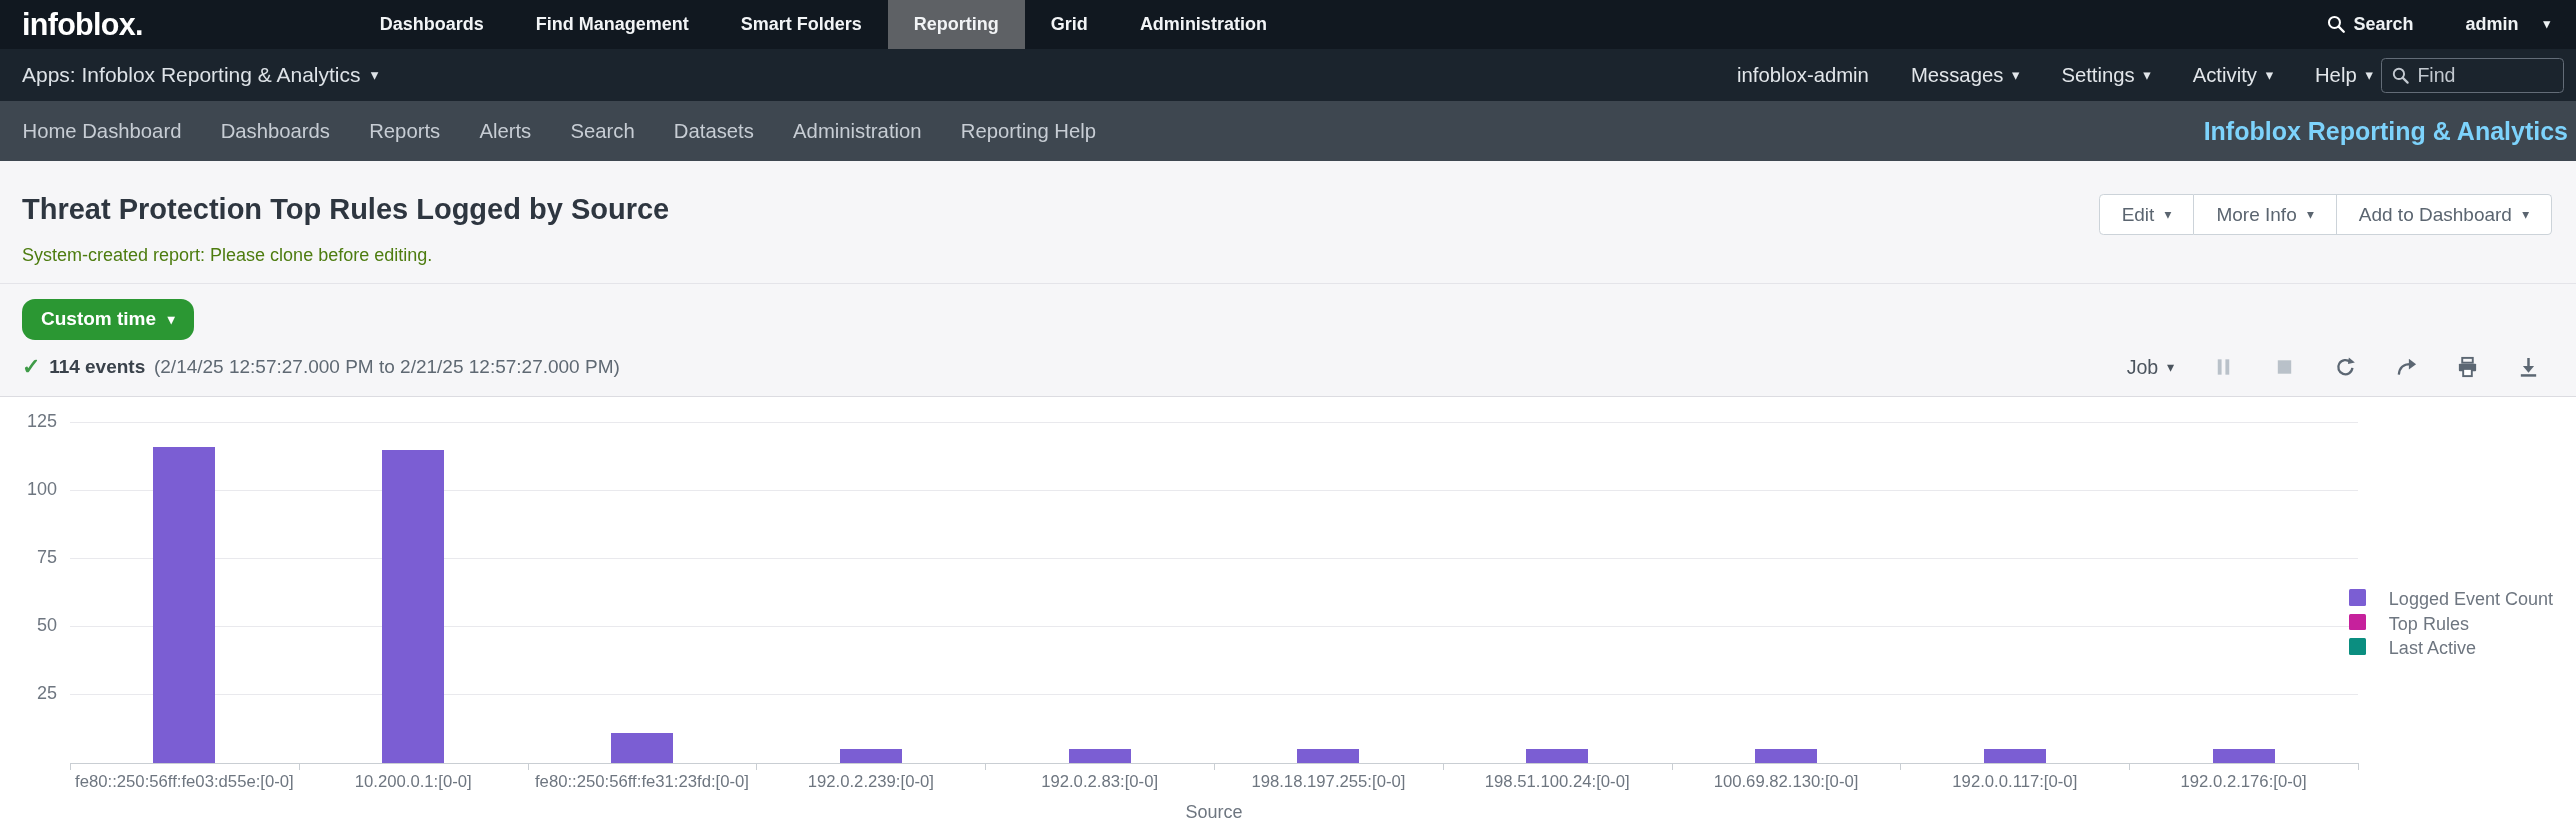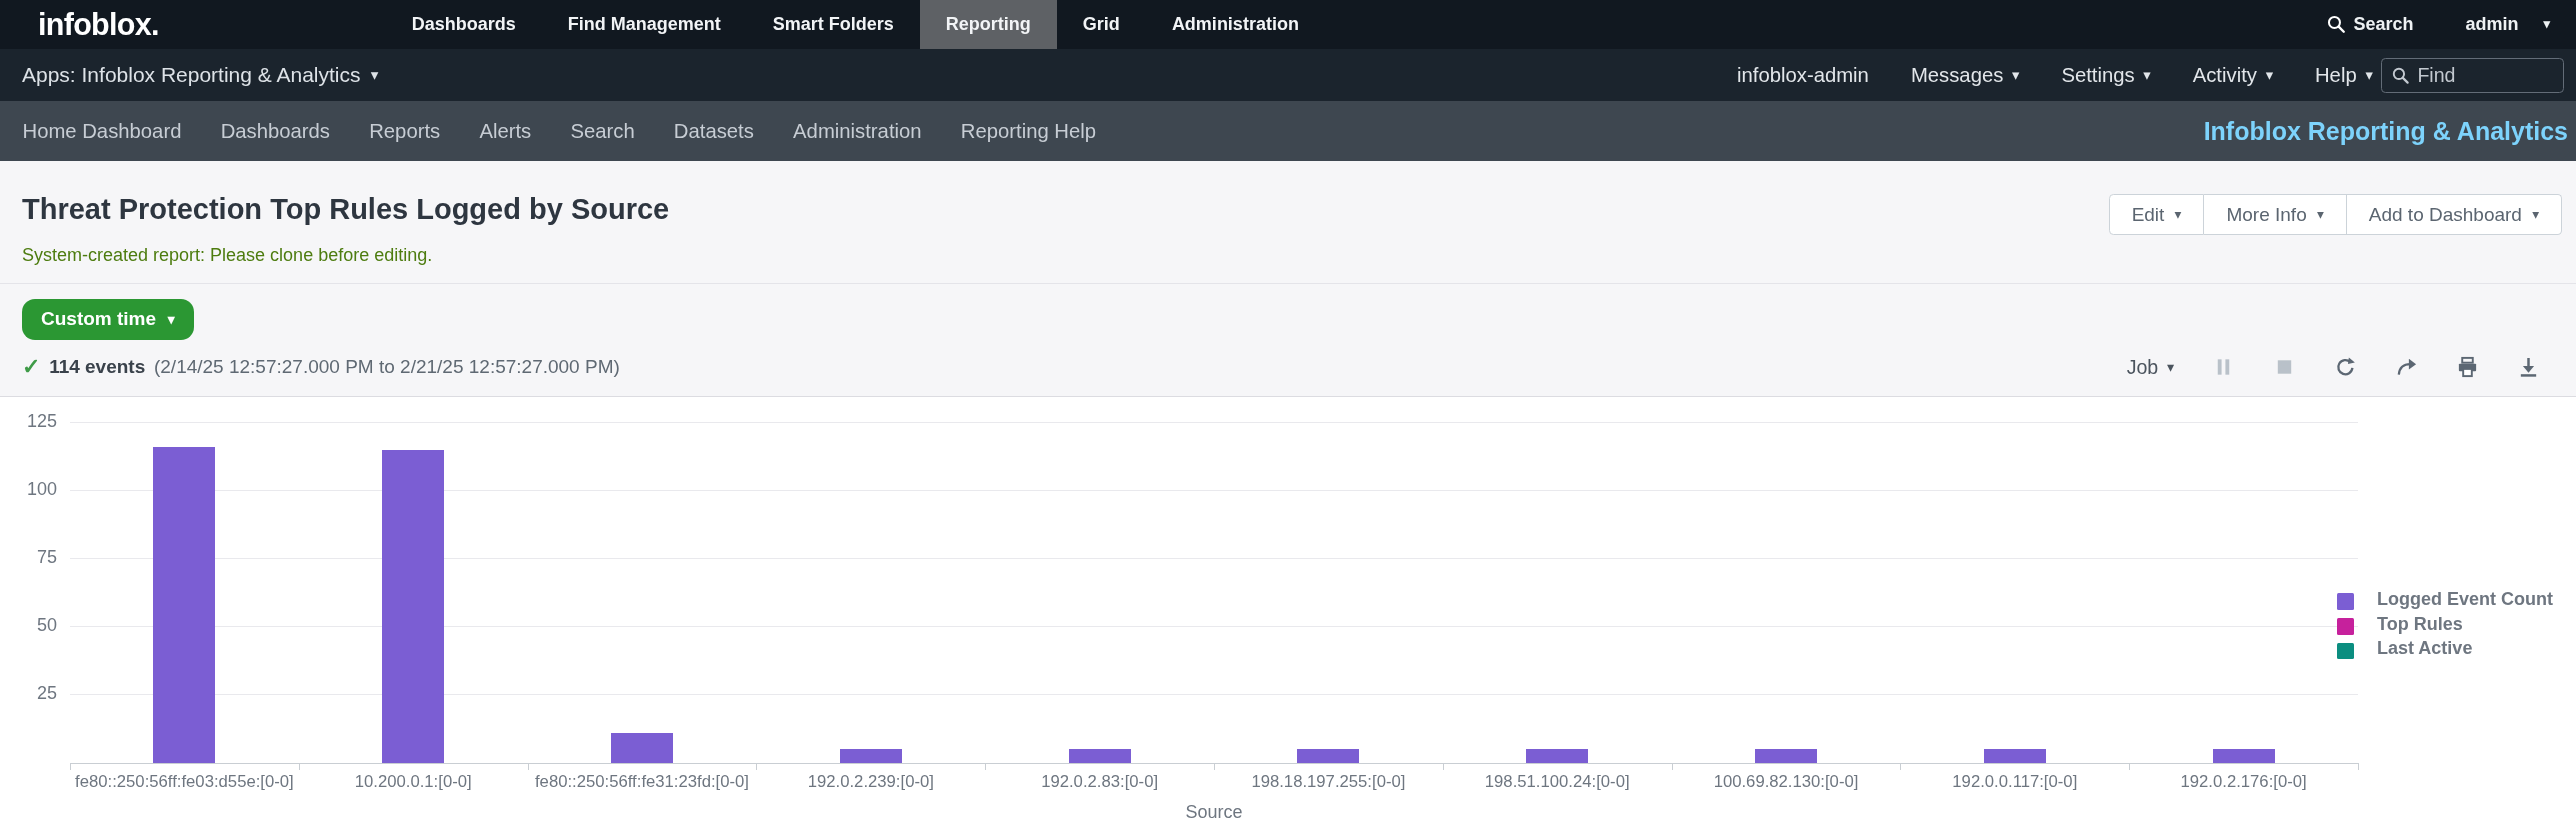--- a/index.html
+++ b/index.html
@@ -2,21 +2,21 @@
 <html style="font-size:11.6px"><head>
 <meta charset="utf-8">
 <style>
   * { box-sizing: border-box; margin: 0; padding: 0; }
   html,body { width: 2576px; height: 828px; overflow: hidden; }
   body { font-family: "Liberation Sans", sans-serif; background: #f6f6f8; }
 
   
   .topbar { height: 49px; background: #111820; display: flex; align-items: stretch; }
   .logo { color: #fff; font-size: 30.5px; font-weight: bold; letter-spacing: -0.7px;
-          padding: 0 38px; display: flex; align-items: center; }
+          padding: 0 22px; display: flex; align-items: center; }
   .tnav { display: flex; margin-left: 189px; }
   .tnav-item { color: #f2f4f6; font-size: 18px; font-weight: bold; padding: 0 26px;
                display: flex; align-items: center; cursor: pointer; white-space: nowrap; }
   .tnav-item.active { background: #5e6165; }
   .top-right { margin-left: auto; display: flex; align-items: center; padding-right: 26px; }
   .top-search { display: flex; align-items: center; gap: 7.3px; color: #eef1f3;
                 font-size: 18px; font-weight: bold; cursor: pointer; }
   .top-user { display: flex; align-items: center; gap: 25px; margin-left: 52px;
               color: #eef1f3; font-size: 18px; font-weight: bold; cursor: pointer; }
   .caret { font-size: 0.72em; line-height: 1; }
@@ -41,21 +41,21 @@
   .secnav-item { color: #c7cdd4; font-size: 20.3px; padding: 0 19.6px; cursor: pointer;
                  white-space: nowrap; }
   .secnav-title { margin-left: auto; padding-right: 8px; color: #7dd3fc; font-size: 25px;
                   font-weight: bold; white-space: nowrap; }
 
   
   .content { position: relative; height: 667px; background: #f6f6f8; }
   .report-title { font-size: 29px; font-weight: bold; color: #2e3640;
                   padding: 32px 0 0 22px; }
   .report-subtitle { font-size: 18px; color: #4d7c0f; margin: 19px 0 0 22px; }
-  .actions { position: absolute; top: 33px; right: 14px; display: flex; }
+  .actions { position: absolute; top: 33px; right: 24px; display: flex; }
   .action-btn { height: 41px; background: #fff; border: 0.7px solid #ccd3d9;
                 border-left-width: 0; color: #5b6570; font-size: 19px; padding: 0 22px;
                 display: flex; align-items: center; gap: 10.2px; cursor: pointer;
                 white-space: nowrap; }
   .action-btn:first-child { border-left-width: 0.7px; border-radius: 4.4px 0 0 4.4px; }
   .action-btn:last-child { border-radius: 0 4.4px 4.4px 0; }
   .hdr-divider { border-top: 0.7px solid #e4e4e9; margin-top: 17.4px; }
   .time-btn { display: inline-flex; align-items: center; gap: 11.6px; margin: 14.5px 0 0 22px;
               height: 41px; background: #2b9733; border: none; border-radius: 13px;
               color: #fff; font-size: 19px; font-weight: bold; padding: 0 19px;
@@ -82,21 +82,21 @@
              font-size: 18px; color: #6e7680; }
   .bar { position: absolute; bottom: 0; width: 62px; transform: translateX(-50%);
          cursor: pointer; }
   .x-tick { position: absolute; top: 100%; width: 0.7px; height: 7.3px; background: #c9ced3; }
   .x-label { position: absolute; top: calc(100% + 8.7px); transform: translateX(-50%);
              font-size: 16.7px; color: #6e7680; white-space: nowrap; }
   .x-axis-title { position: absolute; top: calc(100% + 39px); left: 0; right: 0;
                   text-align: center; font-size: 18px; color: #6e7680; }
   .legend { position: absolute; top: 192px; right: 23px; display: flex;
             flex-direction: column; gap: 3.6px; }
-  .legend-item { display: flex; align-items: flex-end; gap: 23px; font-weight: bold; }
+  .legend-item { display: flex; align-items: flex-start; gap: 23px; }
   .legend-swatch { width: 16.7px; height: 16.7px; border-radius: 1.5px; }
   .legend-label { font-size: 18px; color: #6e7680; white-space: nowrap; }
 </style>
 </head>
 <body>
 
 <div class="topbar">
   <div class="logo">infoblox.</div>
   <div class="tnav" id="top-nav-items">
       <div class="tnav-item">Dashboards</div>

